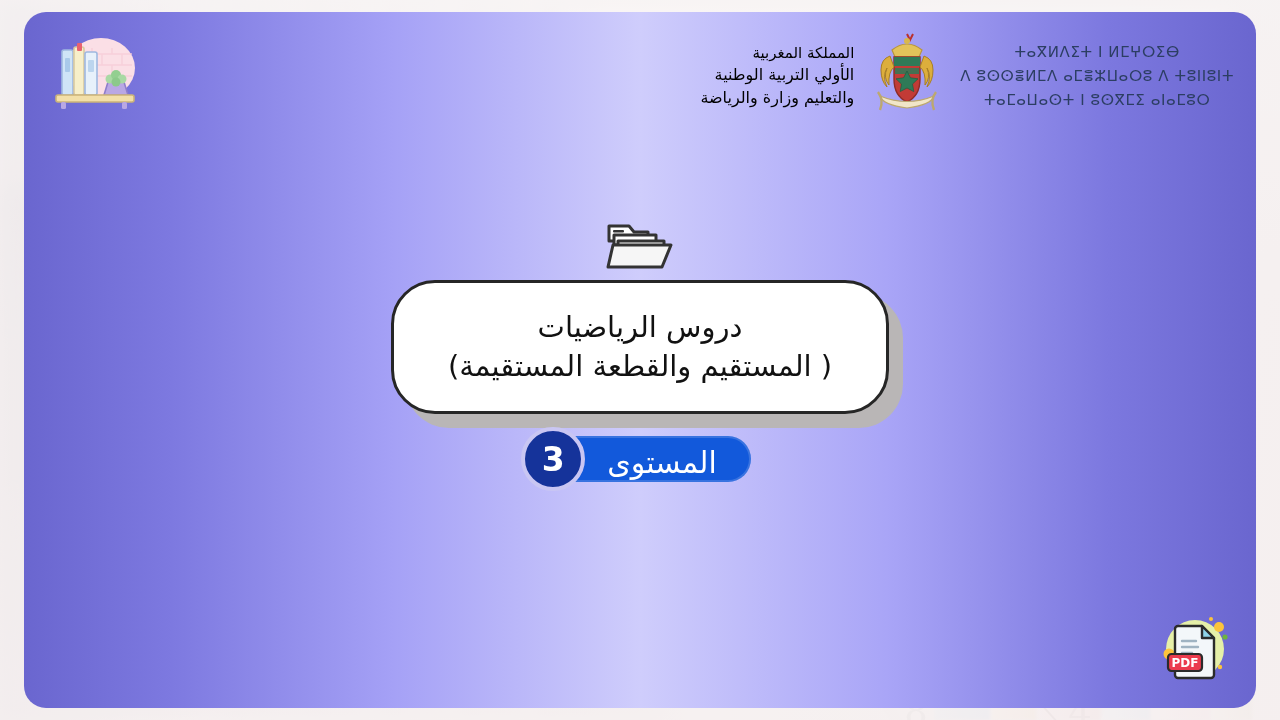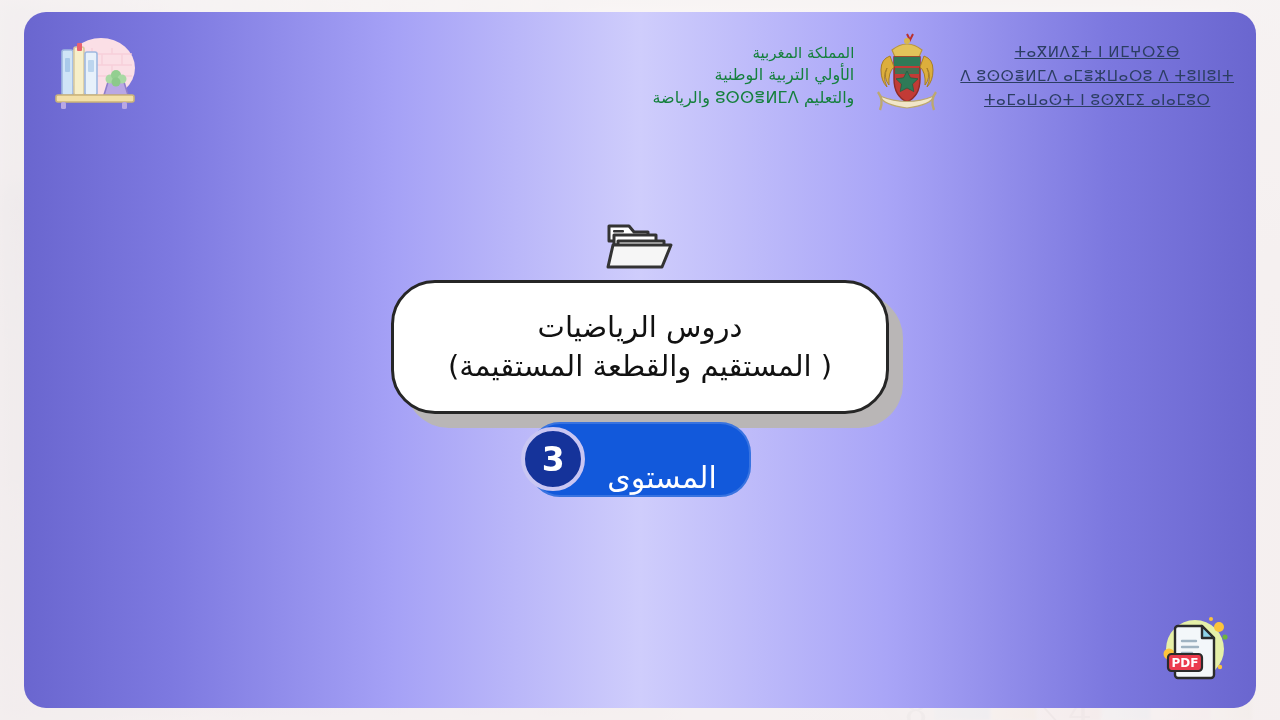--- a/index.html
+++ b/index.html
@@ -93,31 +93,30 @@
     position:absolute;left:24px;top:12px;right:24px;bottom:12px;
     border-radius:22px;box-sizing:border-box;
     background:linear-gradient(90deg,#6a66cf 0%,#7d79e0 12%,#a5a1f6 30%,#cfcdfc 50%,#a9a5f7 70%,#7c78df 88%,#6a66cf 100%);
     padding:8px;
   }
   .frame-inner{width:100%;height:100%;border-radius:15px;background:transparent;box-sizing:border-box;}
 
   
   .header{position:absolute;top:30px;right:46px;display:flex;align-items:center;gap:14px;}
   .hdr-ar{
-    text-align:right;color:#15803d;line-height:1.42;
+    text-align:right;color:#000000;line-height:1.42;
     font-family:"DejaVu Sans","Liberation Sans",sans-serif;font-size:16px;letter-spacing:.2px;
     white-space:nowrap;
   }
   .hdr-ar div:first-child{font-size:15px;}
   .emblem{width:78px;height:92px;position:relative;flex:0 0 auto;}
   .hdr-tif{
     text-align:center;color:#2c3e63;line-height:1.6;
     font-size:15px;white-space:nowrap;letter-spacing:.6px;
     font-family:"DejaVu Sans",sans-serif;
-    text-decoration:underline;
   }
 
   
   .shelf-logo{position:absolute;top:34px;left:46px;width:92px;height:78px;}
 
   
   .center{position:absolute;left:0;right:0;top:214px;display:flex;flex-direction:column;align-items:center;}
   .folder-icon{width:72px;height:58px;margin-bottom:8px;}
   .card-wrap{position:relative;}
   .card-shadow{
@@ -128,23 +127,23 @@
     position:relative;width:498px;min-height:134px;
     background:#fff;border:3.5px solid #262626;border-radius:44px;
     display:flex;flex-direction:column;align-items:center;justify-content:center;
     padding:14px 28px;box-sizing:border-box;
   }
   .card-line1{font-size:29px;color:#111;line-height:1.35;font-weight:400;}
   .card-line2{font-size:29px;color:#111;line-height:1.35;font-weight:400;text-align:center;}
 
   .level-row{position:relative;margin-top:14px;display:flex;align-items:center;height:62px;}
   .level-bar{
-    background:#1259db;color:#fff;border-radius:31px;height:75px;
-    display:flex;align-items:flex-end;justify-content:center;
-    padding:4px 34px 0 78px;box-sizing:border-box;min-width:206px;
+    background:#1259db;color:#fff;border-radius:31px;height:46px;
+    display:flex;align-items:flex-start;justify-content:center;
+    padding:12px 34px 0 78px;box-sizing:border-box;min-width:206px;
     box-shadow:inset 0 0 0 2px rgba(255,255,255,.16);
   }
   .level-label{font-size:30px;line-height:1;padding-bottom:4px;}
   .level-badge{
     position:absolute;right:auto;left:-8px;top:-1px;
     width:64px;height:64px;border-radius:50%;
     background:#15339a;border:4px solid #c9c6f3;box-sizing:border-box;
     display:flex;align-items:center;justify-content:center;
     color:#fff;font-size:33px;font-weight:bold;
   }
@@ -281,21 +280,21 @@
         </g>
         <path d="M12 66 q27 11 54 0 q-3 9-27 12 q-24-3-27-12 Z" fill="#f1e6c8" stroke="#bca86f" stroke-width="1.2"></path>
         <path d="M10 62 q6 8 2 18" fill="none" stroke="#bca86f" stroke-width="2.4"></path>
         <path d="M68 62 q-6 8-2 18" fill="none" stroke="#bca86f" stroke-width="2.4"></path>
       </svg>
     </div>
 
     <div class="hdr-ar">
       <div>المملكة المغربية</div>
       <div>الأولي التربية الوطنية</div>
-      <div>والتعليم ⵓⵙⵙⴻⵍⵎⴷ والرياضة</div>
+      <div>والتعليم وزارة والرياضة</div>
     </div>
   </div>
 
   <div class="center">
 
     <div class="folder-icon">
       <svg viewBox="0 0 72 58" width="72" height="58" aria-hidden="true">
         <path d="M5 12 h20 l5 6 h14 v9 H5 Z" fill="#fff" stroke="#333" stroke-width="3" stroke-linejoin="round"></path>
         <rect x="9" y="16" width="11" height="2.4" rx="1" fill="#333"></rect>
         <path d="M10 21 h42 v10 H10 Z" fill="#fff" stroke="#333" stroke-width="3" stroke-linejoin="round"></path>

